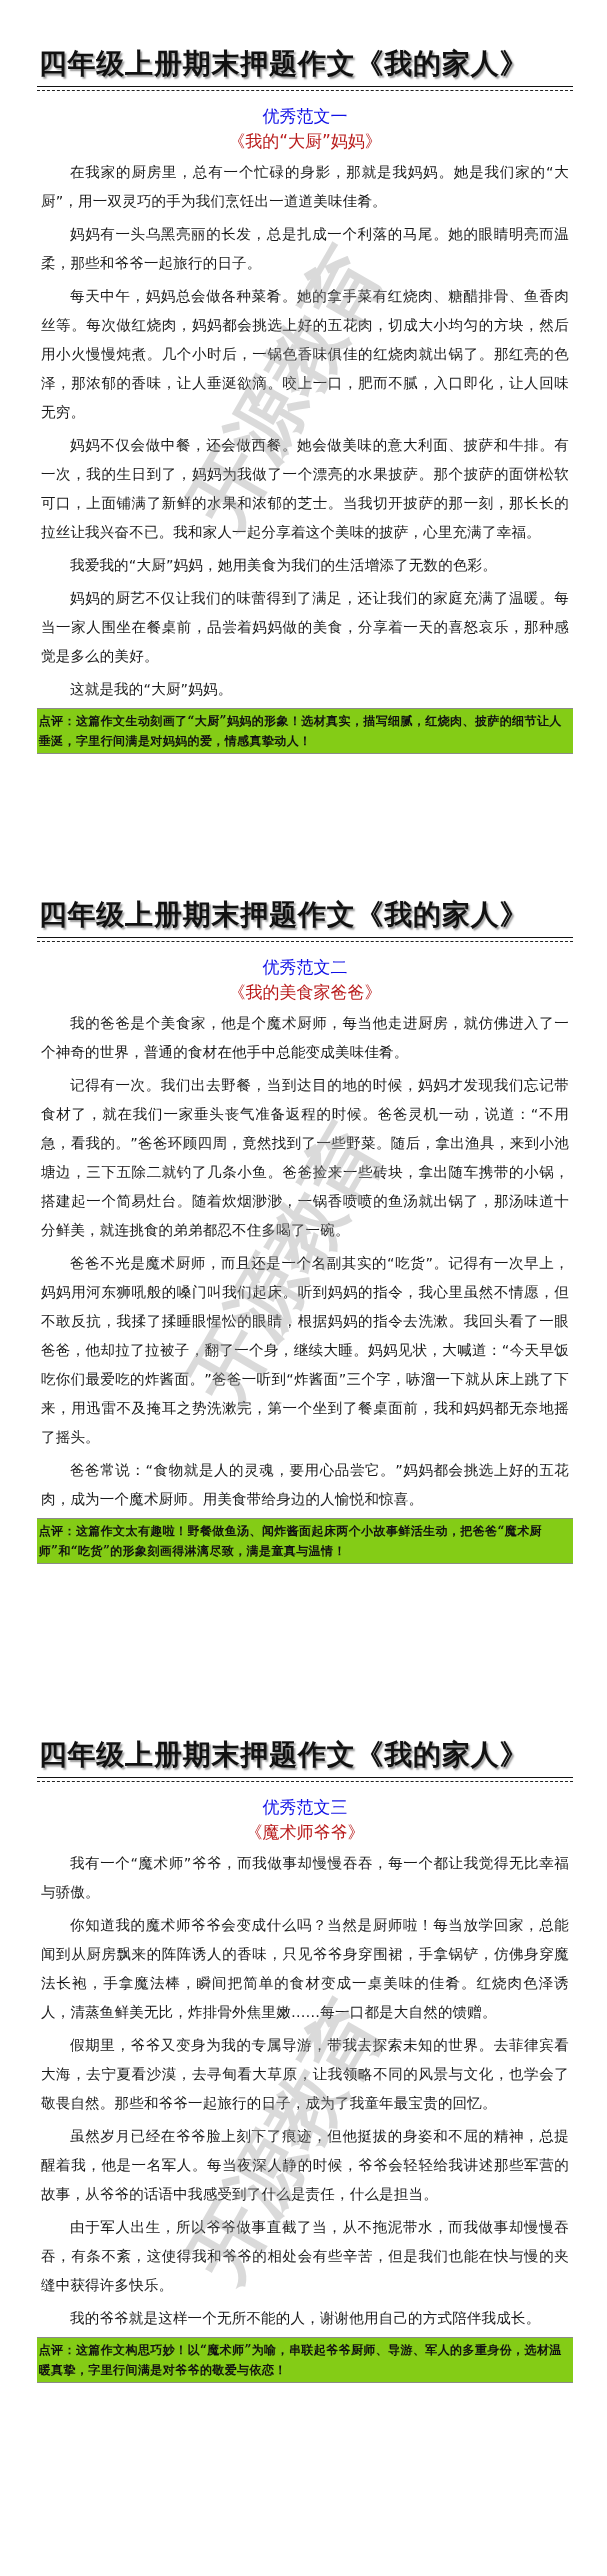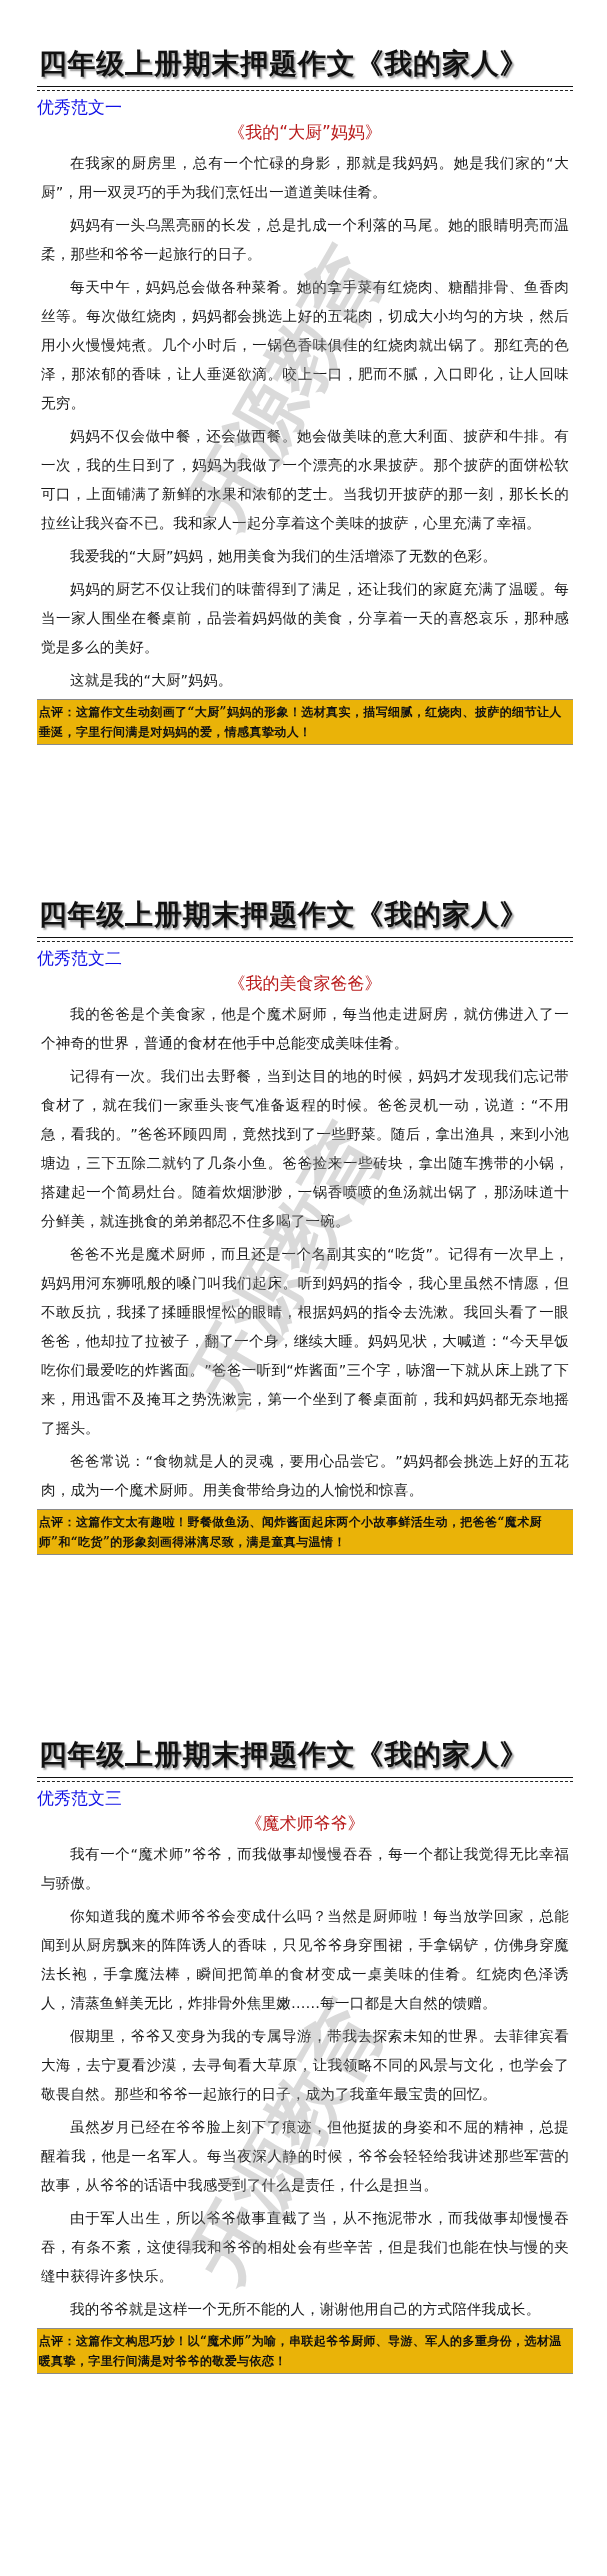--- a/index.html
+++ b/index.html
@@ -4,25 +4,25 @@
 <style>
   html, body { margin:0; padding:0; background:#ffffff; }
   body { width:607px; height:2576px; position:relative; overflow:hidden;
          font-family:"DejaVu Sans","Liberation Sans",sans-serif; color:#1a1a1a; }
   .section { position:absolute; left:37px; width:536px; }
   .doc-title { font-family:"DejaVu Sans","Liberation Sans",sans-serif; font-size:28px; font-weight:bold;
                letter-spacing:0.8px; color:#111; text-shadow:1.7px 1.7px 1.7px #9a9a9a; white-space:nowrap;
                height:40px; line-height:40px; padding-left:1.7px; }
   .rule-solid { height:1.7px; background:#111; margin-top:1.7px; }
   .rule-dash { height:0; border-top:1.7px dashed #222; margin-top:2.5px; }
-  .subtitle { text-align:left; color:#1010e6; font-size:17px; line-height:25px; margin-top:4px; }
+  .subtitle { text-align:center; color:#1010e6; font-size:17px; line-height:25px; margin-top:13px; }
   .essay-title { text-align:center; color:#b91c1c; font-size:17px; line-height:25px; }
   .body { font-size:14.5px; line-height:29px; color:#1a1a1a; letter-spacing:0.2px; text-align:justify; }
   .body p { margin:4px; text-indent:2em; }
-  .comment { background:#eab308; border-top:1.7px solid #8a8a8a; border-bottom:1.7px solid #8a8a8a;
+  .comment { background:#84cc16; border-top:1.7px solid #8a8a8a; border-bottom:1.7px solid #8a8a8a;
              font-family:"DejaVu Serif","Liberation Serif",serif; font-weight:bold; font-size:12px;
              line-height:20px; color:#111; padding:1.7px 1.7px 2.5px 1.7px; letter-spacing:0.4px; }
   .watermark { position:absolute; color:rgba(150,150,150,0.35); font-size:76px; font-weight:bold;
                transform:rotate(-60deg); white-space:nowrap; pointer-events:none; }
 </style>
 </head>
 <body>
 
 <div class="section" style="top:44px;">
   <div class="doc-title">四年级上册期末押题作文《我的家人》</div>

